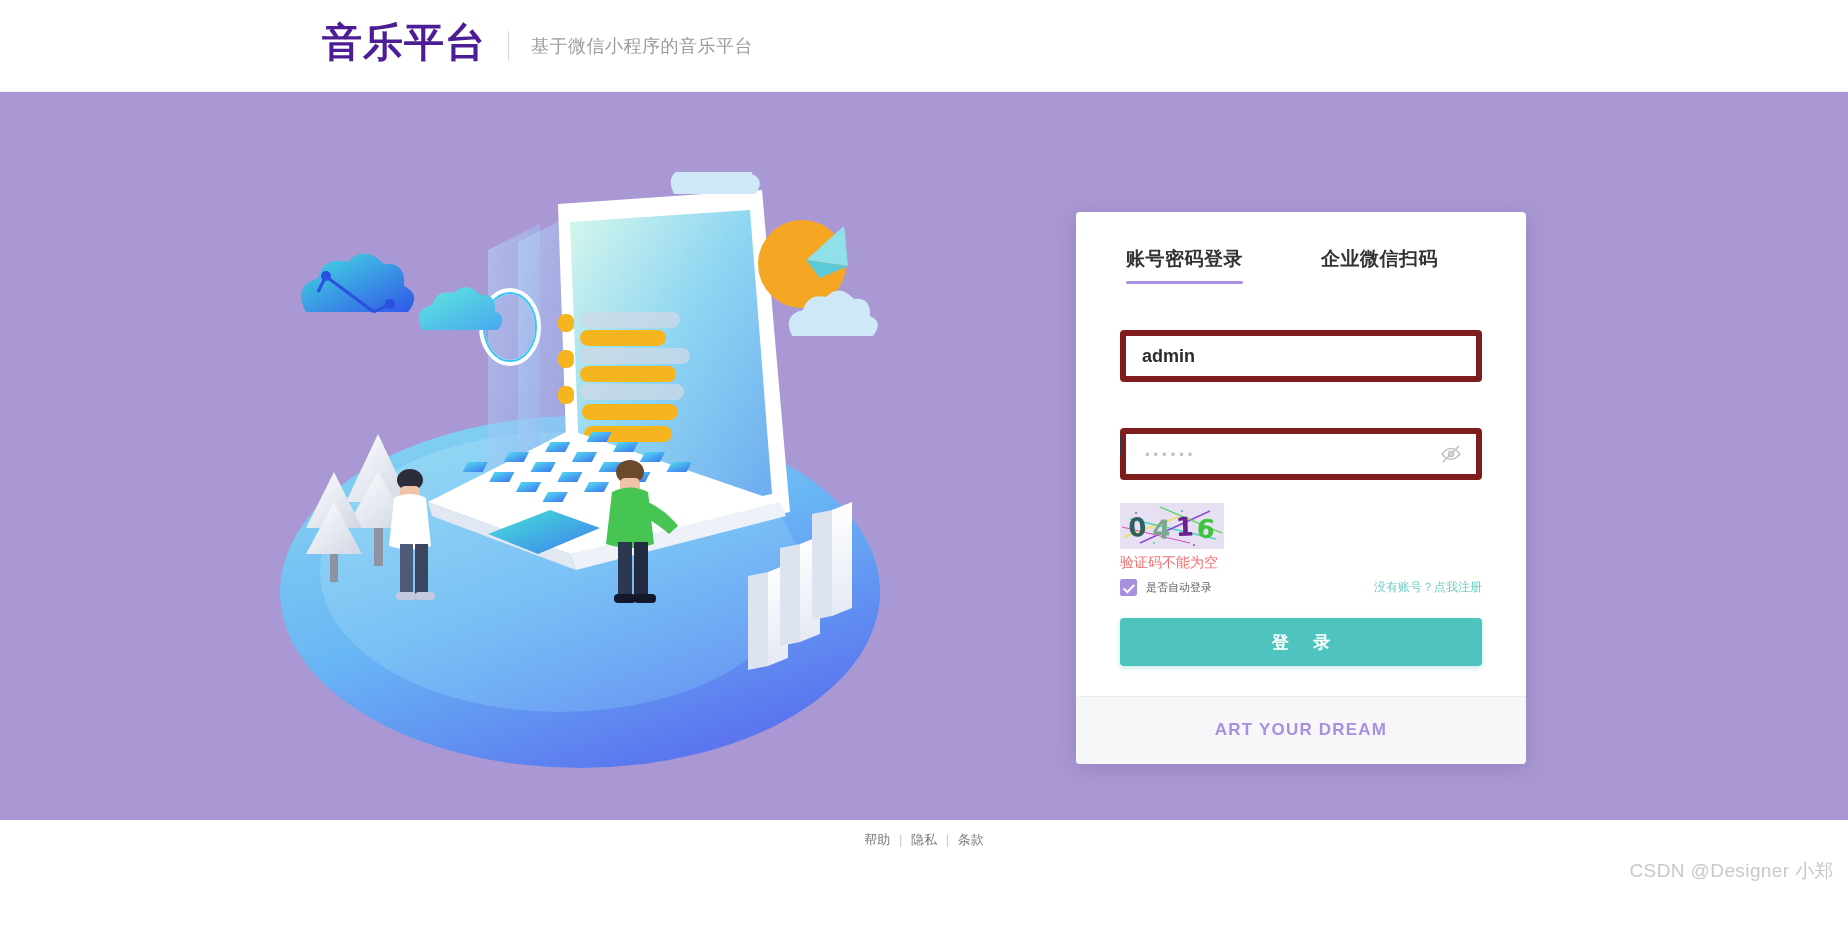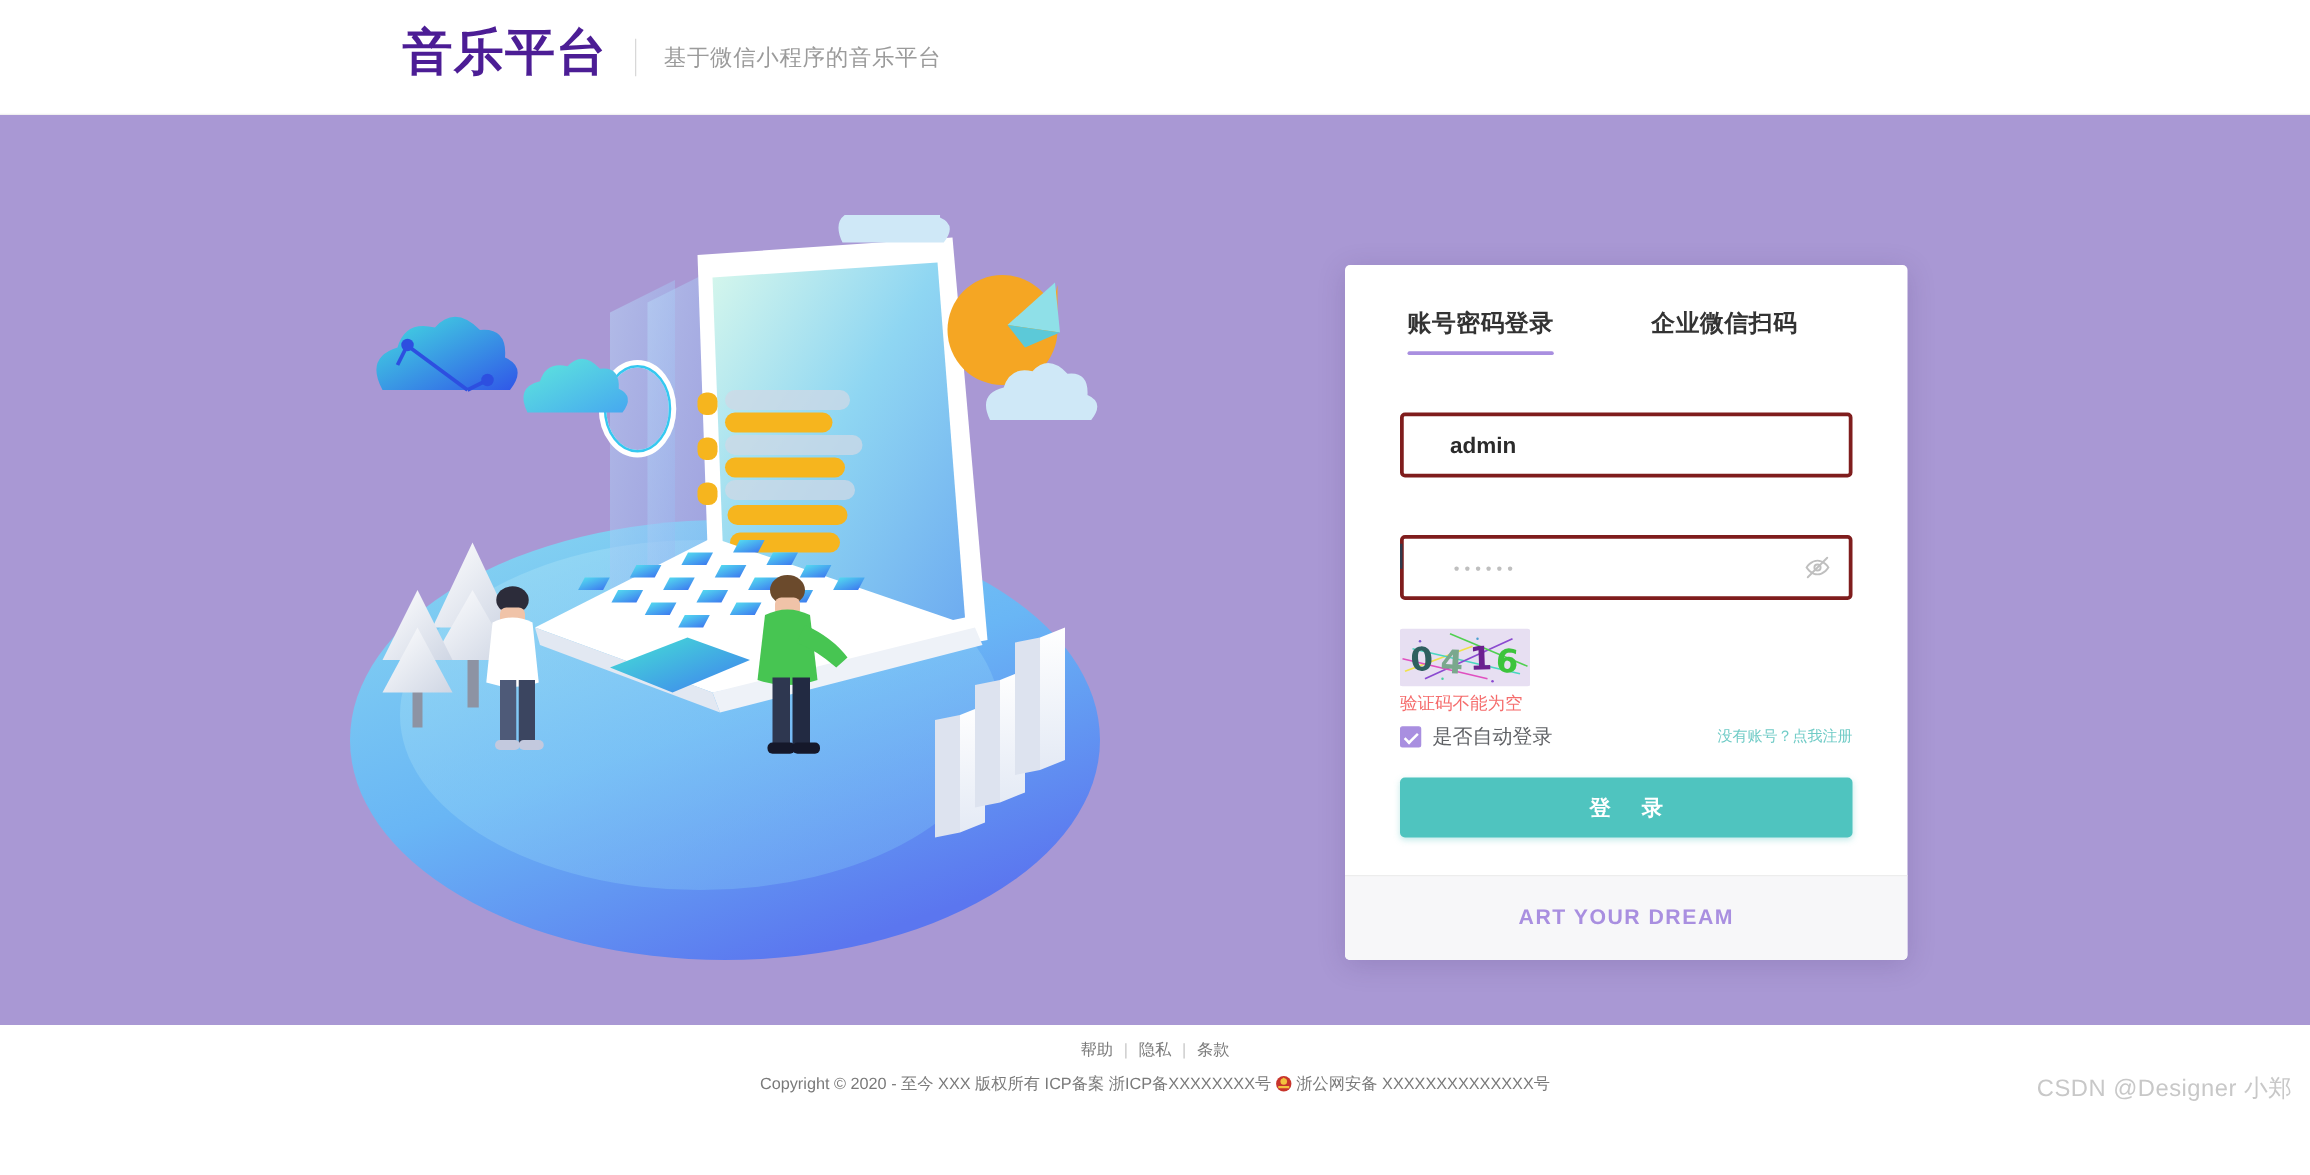--- a/index.html
+++ b/index.html
@@ -95,25 +95,25 @@
     width: 100%;
     height: 3px;
     background: #a98fe0;
     border-radius: 2px;
   }
 
   .field { position: relative; margin-bottom: 20px; }
   .input-box {
     width: 100%;
     height: 52px;
-    border: 3px solid #7f1d1d;
+    border: 6px solid #7f1d1d;
     border-radius: 4px;
     display: flex;
     align-items: center;
-    padding: 0 14px 0 37px;
+    padding: 0 14px 0 16px;
     background: #ffffff;
     margin-top: 46px;
   }
   .input-box .val {
     font-size: 18px;
     font-weight: 700;
     color: #2b2b2b;
     flex: 1;
   }
   .caret {
@@ -187,21 +187,21 @@
   }
   .chk::after {
     content: "";
     position: absolute;
     left: 5px; top: 1.5px;
     width: 4px; height: 9px;
     border: solid #ffffff;
     border-width: 0 2px 2px 0;
     transform: rotate(45deg);
   }
-  .chk-label { font-size: 16px; color: #606266; text-align: right; }
+  .chk-label { font-size: 11px; color: #606266; text-align: right; }
   .register-link {
     font-size: 12px;
     color: #6fcbc6;
     cursor: pointer;
     text-align: right;
   }
 
   .login-btn {
     width: 100%;
     height: 48px;
@@ -508,26 +508,14 @@
 </div>
 
 <div class="page-footer">
   <div class="footer-links">
     <span>帮助</span>
     <span class="footer-sep">|</span>
     <span>隐私</span>
     <span class="footer-sep">|</span>
     <span>条款</span>
   </div>
-  <div class="footer-copy">
-    <span>Copyright © 2020 - 至今 XXX 版权所有 ICP备案 浙ICP备XXXXXXXX号</span>
-    <span class="police-badge">
-      <svg viewBox="0 0 16 16" width="14" height="14">
-        <circle cx="8" cy="8" r="7" fill="#c8342b"></circle>
-        <circle cx="8" cy="6" r="3" fill="#f2c23e"></circle>
-        <path d="M3 10 h10 v2 H3 z" fill="#f2c23e"></path>
-        <path d="M8 2 l1.4 2.6 H6.6 z" fill="#f2c23e"></path>
-      </svg>
-    </span>
-    <span>浙公网安备 XXXXXXXXXXXXXX号</span>
-  </div>
   <div class="watermark">CSDN @Designer 小郑</div>
 </div>
 
 </body></html>

